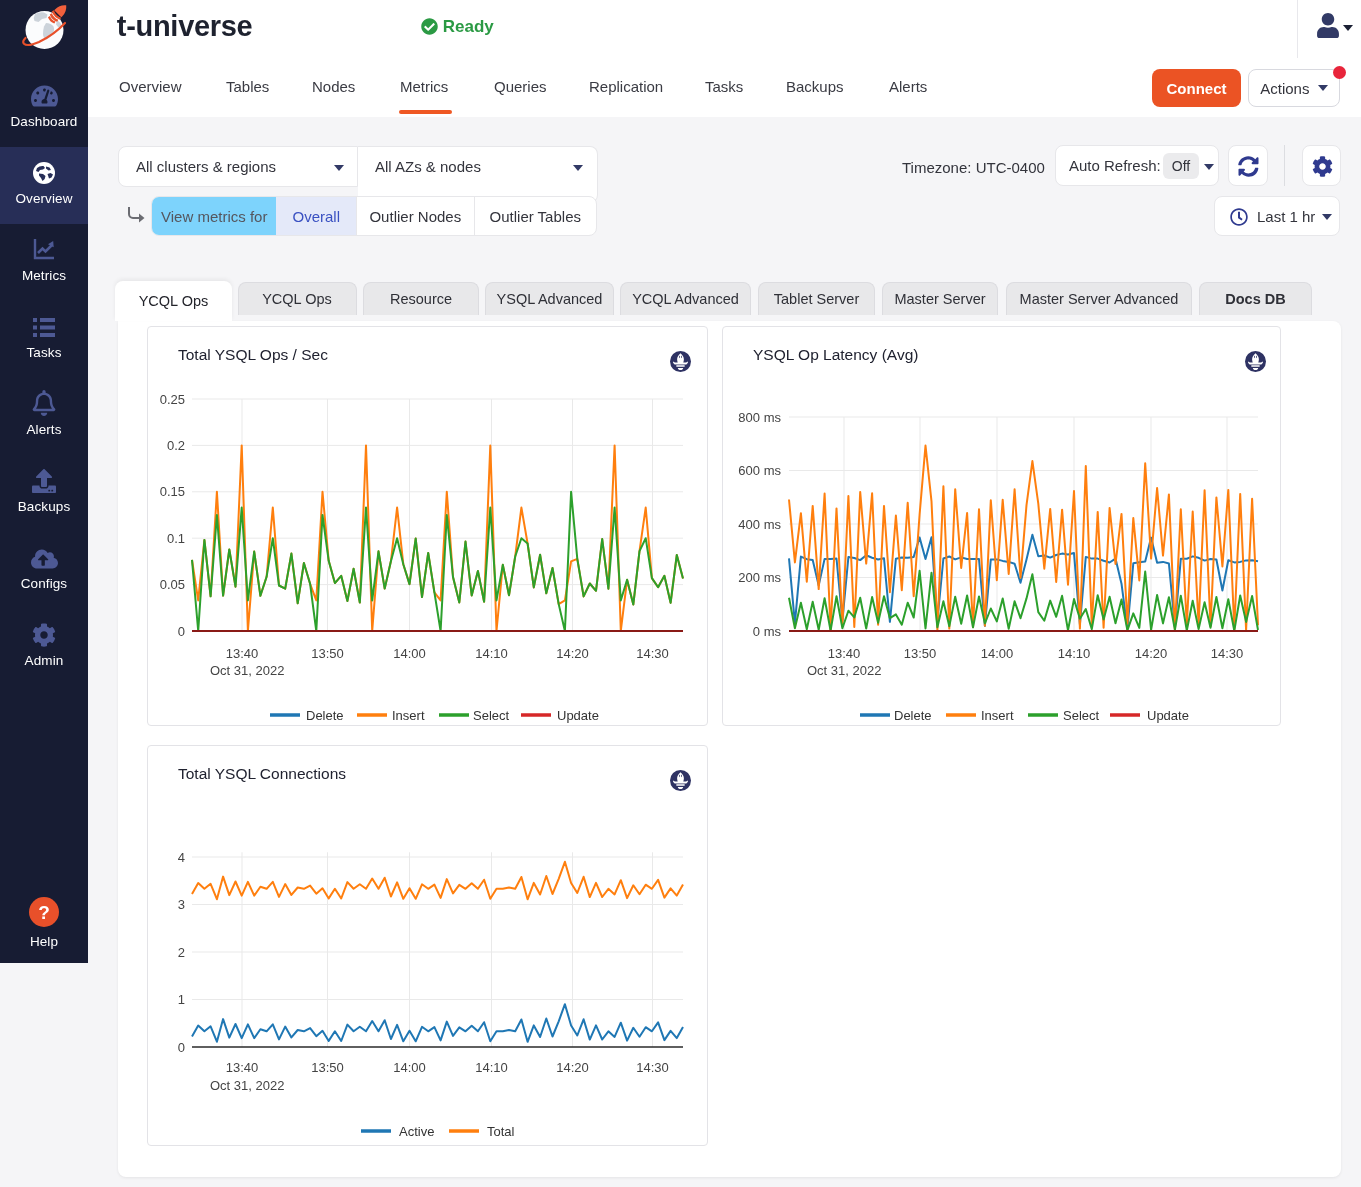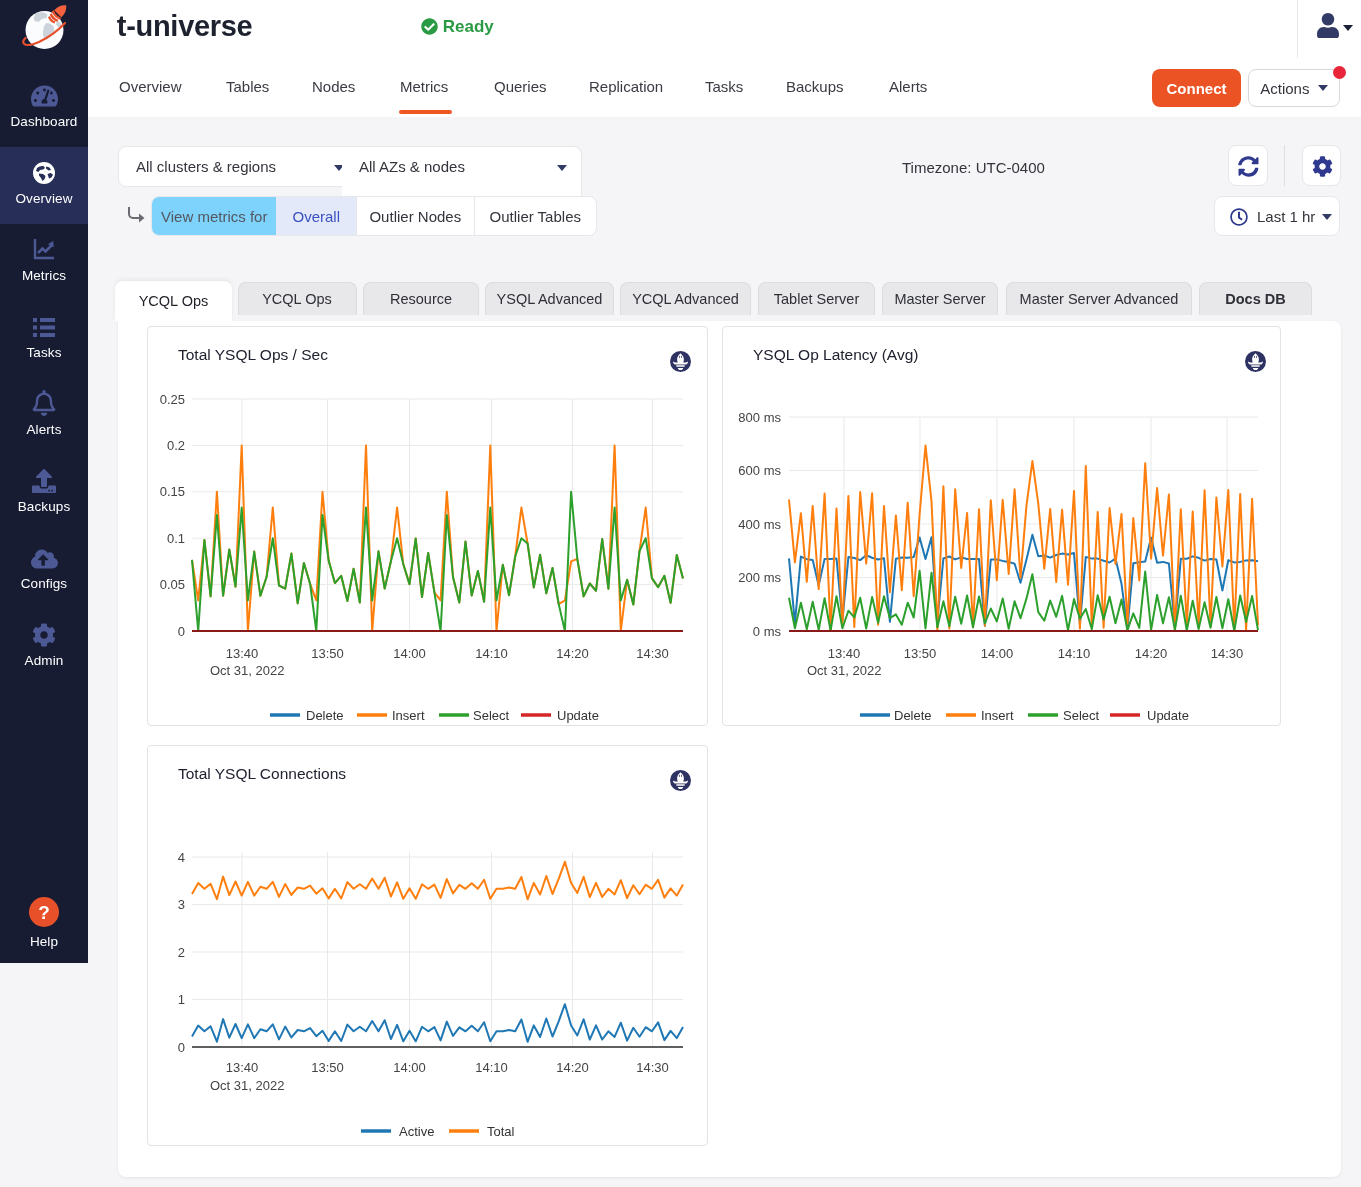--- a/index.html
+++ b/index.html
@@ -170,36 +170,41 @@
   <div class="btn" id="connect">Connect</div>
   <div class="btn" id="actions">Actions&nbsp;&nbsp;<span class="caret"></span></div>
   <div id="actdot"></div>
 </div>
 <div id="content">
 
   <div class="whitebox" style="left:30px;top:29px;width:240px;height:41px;border-radius:8px 0 0 8px;">
     <span class="abs ddtext" style="left:17px;top:11px;">All clusters &amp; regions</span>
     <span class="caret abs" style="left:215px;top:18px;"></span>
   </div>
-  <div class="whitebox" style="left:254px;top:29px;width:240px;height:57px;border-radius:0 8px 8px 0;border-left:none;">
+  <div class="whitebox" style="left:270px;top:29px;width:240px;height:57px;border-radius:0 8px 8px 0;border-left:none;">
     <span class="abs ddtext" style="left:17px;top:11px;">All AZs &amp; nodes</span>
     <span class="caret abs" style="left:215px;top:18px;"></span>
   </div>
 
   <div class="abs" style="left:38px;top:88px;"><svg width="20" height="19" viewBox="0 0 20 19" xmlns="http://www.w3.org/2000/svg" style="overflow:visible">
         <path d="M3 2 v7 a4 4 0 0 0 4 4 h8" stroke="#6b6c72" stroke-width="2" fill="none"></path>
         <path d="M13 8.5 l5.5 4.5 -5.5 4.5z" fill="#6b6c72"></path>
       </svg></div>
   <div class="whitebox" style="left:63px;top:79px;width:446px;height:40px;border-radius:8px;display:flex;overflow:hidden;">
     <div class="seg" style="width:125px;background:#7dd3fc;color:#55565e;">View metrics for</div>
     <div class="seg" style="width:80px;background:#e4e9f9;color:#3a51c2;">Overall</div>
     <div class="seg" style="width:118px;border-left:1px solid #e7e7ea;">Outlier Nodes</div>
     <div class="seg" style="width:123px;border-left:1px solid #e7e7ea;">Outlier Tables</div>
   </div>
   <div id="tz">Timezone: UTC-0400</div>
+  <div class="whitebox" style="left:967px;top:28px;width:164px;height:41px;border-radius:8px;">
+    <span class="abs ddtext" style="left:13px;top:11px;">Auto Refresh:</span>
+    <span class="abs" style="left:107px;top:7px;width:36px;height:26px;background:#ebebed;border-radius:6px;text-align:center;font-size:14px;color:#33343c;line-height:26px;">Off</span>
+    <span class="caret abs" style="left:148px;top:18px;"></span>
+  </div>
   <div class="whitebox" style="left:1140px;top:28px;width:40px;height:41px;border-radius:8px;">
       <svg width="21" height="21" viewBox="0 0 512 512" style="position:absolute;left:9px;top:10px" xmlns="http://www.w3.org/2000/svg">
         <path fill="#2f3a8f" d="M370.72 133.28C339.458 104.008 298.888 87.962 255.848 88c-77.458.068-144.328 53.178-162.791 126.85-1.344 5.363-6.122 9.15-11.651 9.15H24.103c-7.498 0-13.194-6.807-11.807-14.176C33.933 94.924 134.813 8 256 8c66.448 0 126.791 26.136 171.315 68.685L465.314 38.7C480.461 23.553 506 34.28 506 55.712V176c0 13.255-10.745 24-24 24H361.712c-21.432 0-32.16-25.54-17.007-40.693l26.015-26.027zM32 312h120.288c21.432 0 32.16 25.54 17.007 40.693l-26.015 26.027c31.262 29.272 71.832 45.318 114.872 45.28 77.418-.07 144.274-53.144 162.756-126.846 1.344-5.363 6.122-9.154 11.65-9.154h57.304c7.498 0 13.194 6.807 11.807 14.176C490.067 417.076 389.187 504 268 504c-66.448 0-126.791-26.136-171.315-68.685L58.686 473.3C43.539 488.447 18 477.72 18 456.288V336c0-13.255 10.745-24 24-24z" transform="translate(-6,0)"></path>
       </svg>
     </div>
   <div class="abs" style="left:1196px;top:28px;width:1px;height:41px;background:#dcdde1;"></div>
   <div class="whitebox" style="left:1214px;top:28px;width:39px;height:41px;border-radius:8px;">
       <svg width="21" height="21" viewBox="0 0 512 512" style="position:absolute;left:9px;top:10px" xmlns="http://www.w3.org/2000/svg">
         <path fill="#2f3a8f" d="M487.4 315.7l-42.6-24.6c4.3-23.2 4.3-47 0-70.2l42.6-24.6c4.9-2.8 7.1-8.6 5.5-14-11.1-35.6-30-67.8-54.7-94.6-3.8-4.1-10-5.1-14.8-2.3L380.8 110c-17.9-15.4-38.5-27.3-60.8-35.1V25.8c0-5.6-3.9-10.5-9.4-11.7-36.7-8.2-74.3-7.8-109.2 0-5.5 1.2-9.4 6.1-9.4 11.7V75c-22.2 7.9-42.8 19.8-60.8 35.1L88.7 85.5c-4.9-2.8-11-1.9-14.8 2.3-24.7 26.7-43.6 58.9-54.7 94.6-1.7 5.4.6 11.2 5.5 14L67.3 221c-4.3 23.2-4.3 47 0 70.2l-42.6 24.6c-4.9 2.8-7.1 8.6-5.5 14 11.1 35.6 30 67.8 54.7 94.6 3.8 4.1 10 5.1 14.8 2.3l42.6-24.6c17.9 15.4 38.5 27.3 60.8 35.1v49.2c0 5.6 3.9 10.5 9.4 11.7 36.7 8.2 74.3 7.8 109.2 0 5.5-1.2 9.4-6.1 9.4-11.7v-49.2c22.2-7.9 42.8-19.8 60.8-35.1l42.6 24.6c4.9 2.8 11 1.9 14.8-2.3 24.7-26.7 43.6-58.9 54.7-94.6 1.5-5.5-.7-11.3-5.6-14.1zM256 336c-44.1 0-80-35.9-80-80s35.9-80 80-80 80 35.9 80 80-35.9 80-80 80z"></path>
       </svg>

